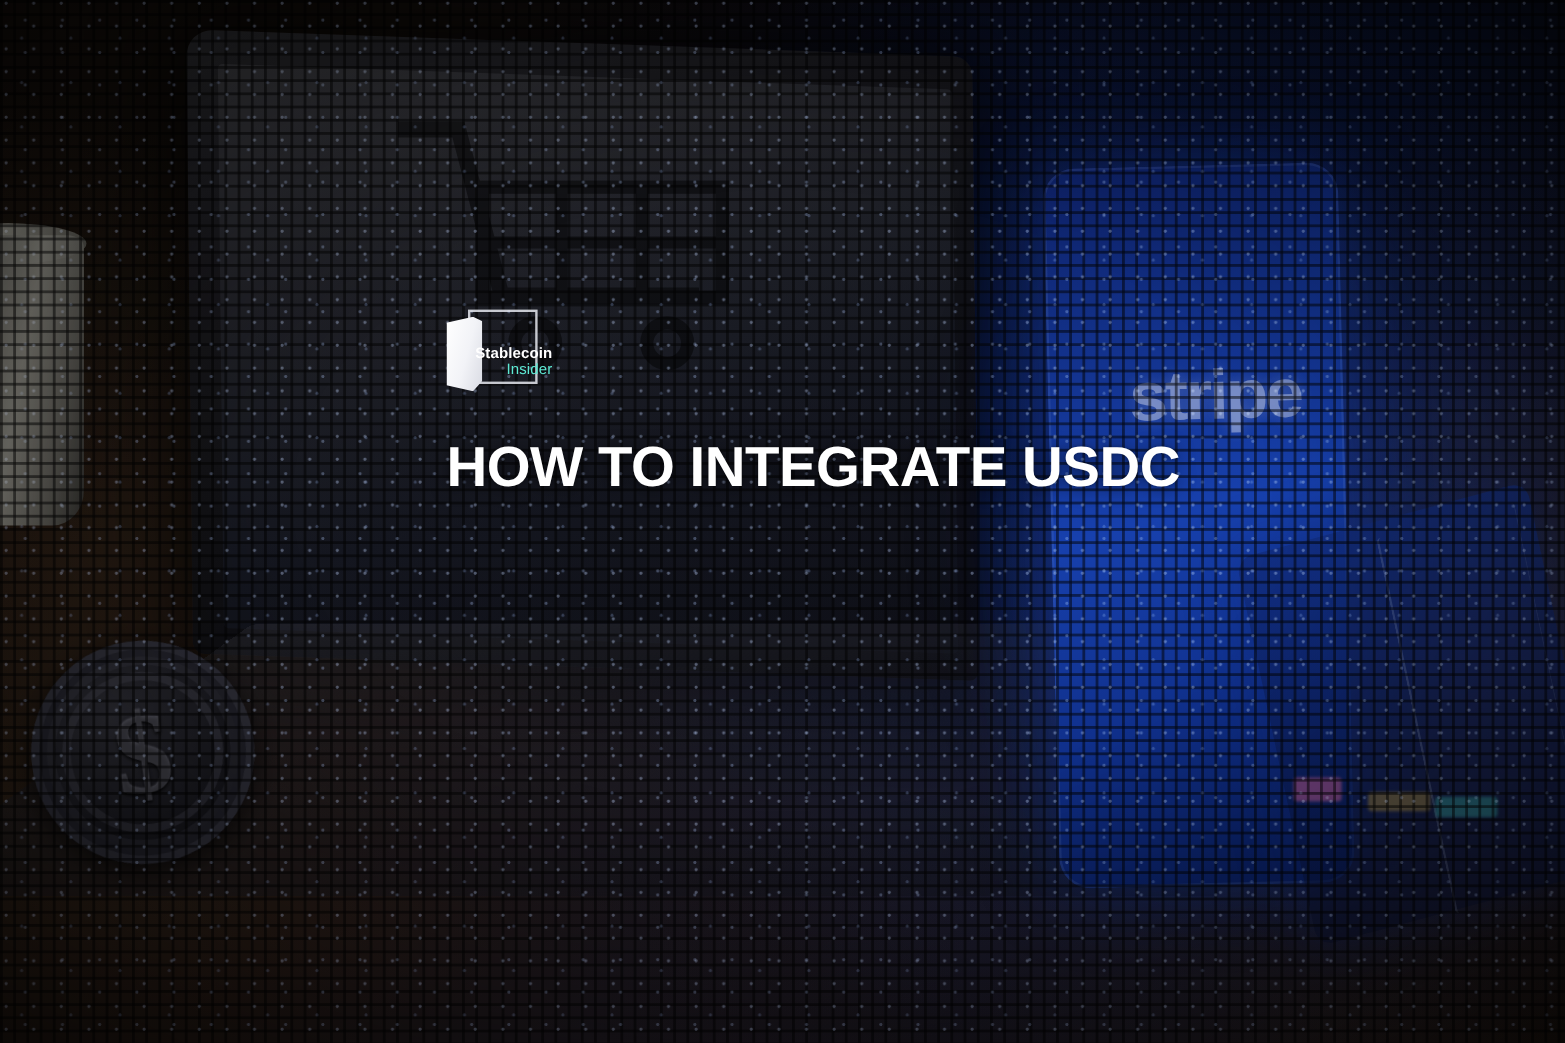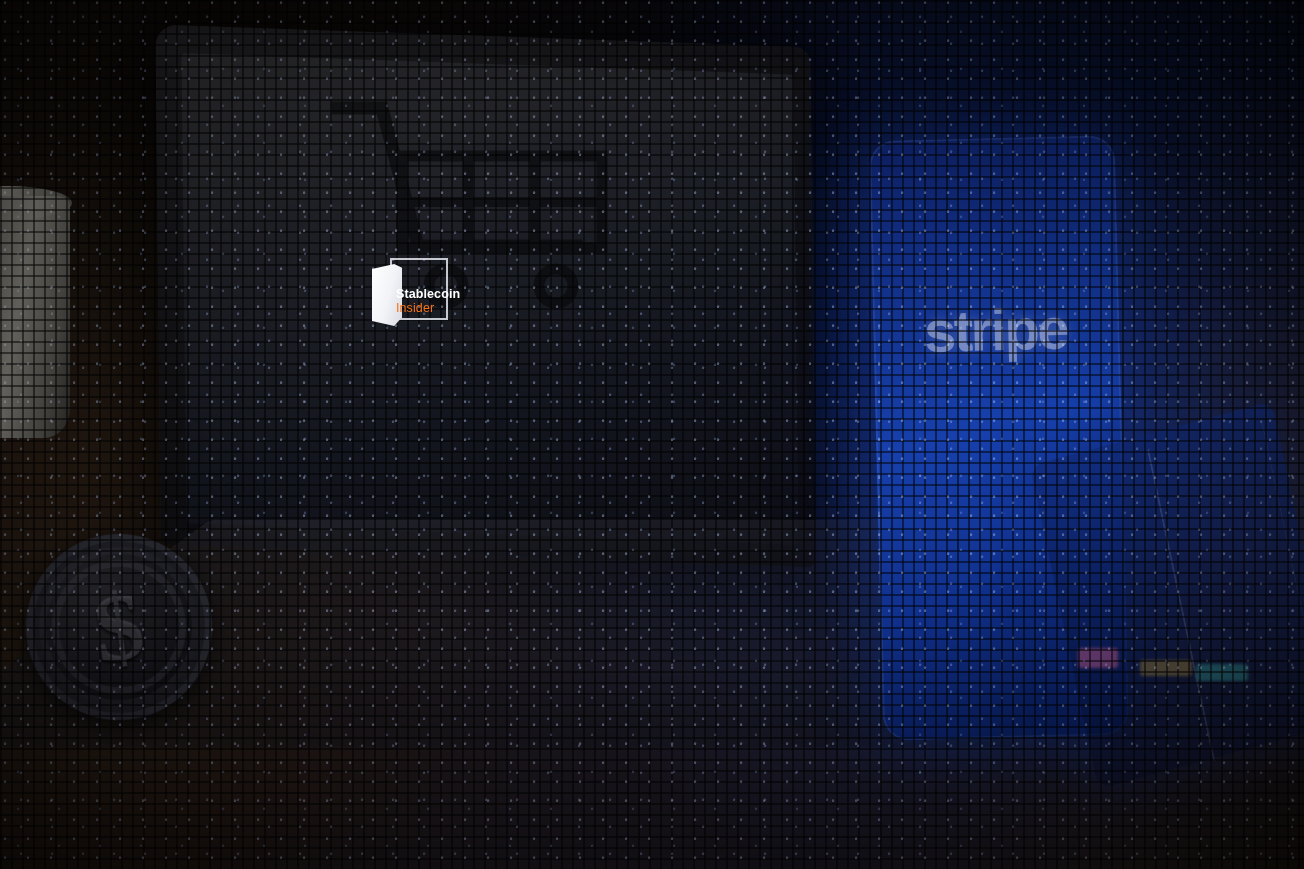--- a/index.html
+++ b/index.html
@@ -12,20 +12,21 @@
     font-family: "Liberation Sans", sans-serif;
   }
 
   .banner {
     position: relative;
     width: 1304px;
     height: 869px;
     overflow: hidden;
     background: #0a0808;
     isolation: isolate;
+    text-align: right;
   }
 
   
 
   
   .bg-base {
     position: absolute;
     inset: 0;
     background:
       radial-gradient(circle at 78% 46%, rgba(18,44,120,0.92) 0%, rgba(12,28,78,0.55) 26%, rgba(6,12,34,0.12) 48%, rgba(0,0,0,0) 62%),
@@ -293,21 +294,21 @@
     display: block;
     font-size: 12.5px;
     font-weight: 700;
     color: #ffffff;
     letter-spacing: .1px;
   }
   .logo-text .brand-bottom {
     display: block;
     font-size: 12.5px;
     font-weight: 400;
-    color: #f97316;
+    color: #5eead4;
     letter-spacing: .1px;
   }
 
   .headline {
     margin: 0;
     padding: 0;
   }
   .headline-line {
     display: block;
     font-size: 47px;
@@ -370,16 +371,17 @@
     <div class="logo">
       <div class="logo-square"></div>
       <div class="logo-fold"></div>
       <div class="logo-text">
         <span class="brand-top">Stablecoin</span>
         <span class="brand-bottom">Insider</span>
       </div>
     </div>
 
     <h1 class="headline">
+      <span class="headline-line">HOW TO INTEGRATE USDC</span>
     </h1>
 
   </div>
 </div>
 
 </body></html>

